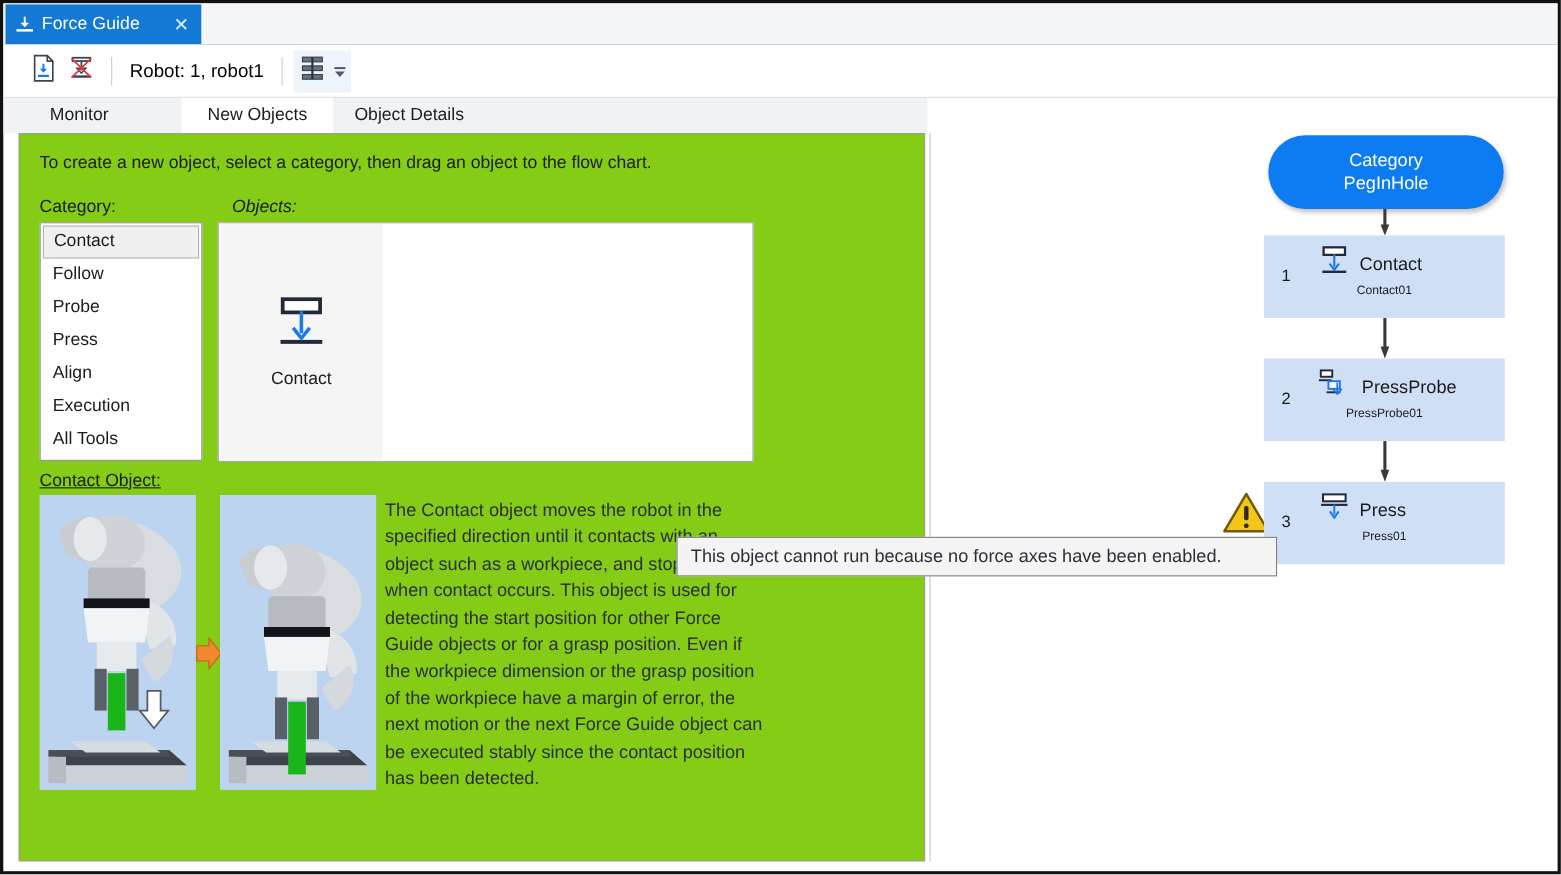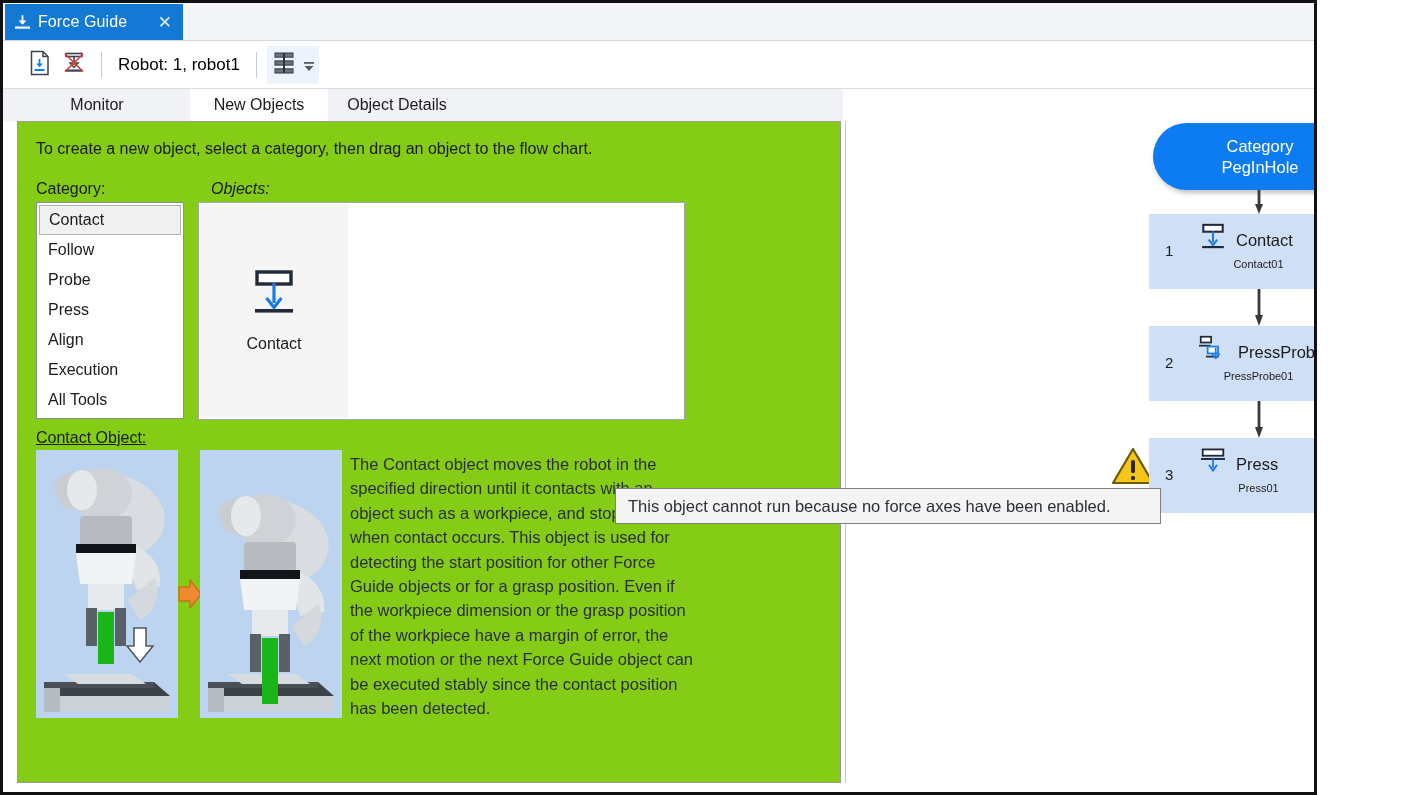--- a/index.html
+++ b/index.html
@@ -2,21 +2,21 @@
 <html><head>
 <meta charset="utf-8">
 <style>
   html,body{margin:0;padding:0;background:#fff;}
   body{
     font-family:"Liberation Sans", sans-serif;
     -webkit-font-smoothing:antialiased;
   }
   #app{
     position:relative;
-    width:1317px;height:795px;
+    width:1419px;height:795px;
     box-sizing:border-box;
     border:3px solid #111;
     background:#fff;
     overflow:hidden;
   }
 
   
   .tabstrip{
     position:absolute;left:0;top:0;width:100%;height:38px;
     background:#f3f5f8;
@@ -71,21 +71,21 @@
     background:#eef4fb;border:1px solid #eef4fb;flex:0 0 auto;
   }
   .tb-split .main{width:32px;display:flex;align-items:center;justify-content:center;cursor:pointer;}
   .tb-split .arrow{width:18px;display:flex;align-items:flex-end;justify-content:center;padding-bottom:6px;cursor:pointer;}
 
   
   .pagetabs{
     position:absolute;left:0;top:86px;width:840px;height:32px;
     background:#f0f2f5;
     box-sizing:border-box;
-    display:flex;align-items:stretch;padding-left:25px;
+    display:flex;align-items:stretch;
   }
   .ptab{
     min-width:138px;
     display:flex;align-items:center;justify-content:center;
     font-size:16px;color:#1b1b1b;
     cursor:pointer;
     box-sizing:border-box;
   }
   .ptab.active{
     background:#ffffff;

